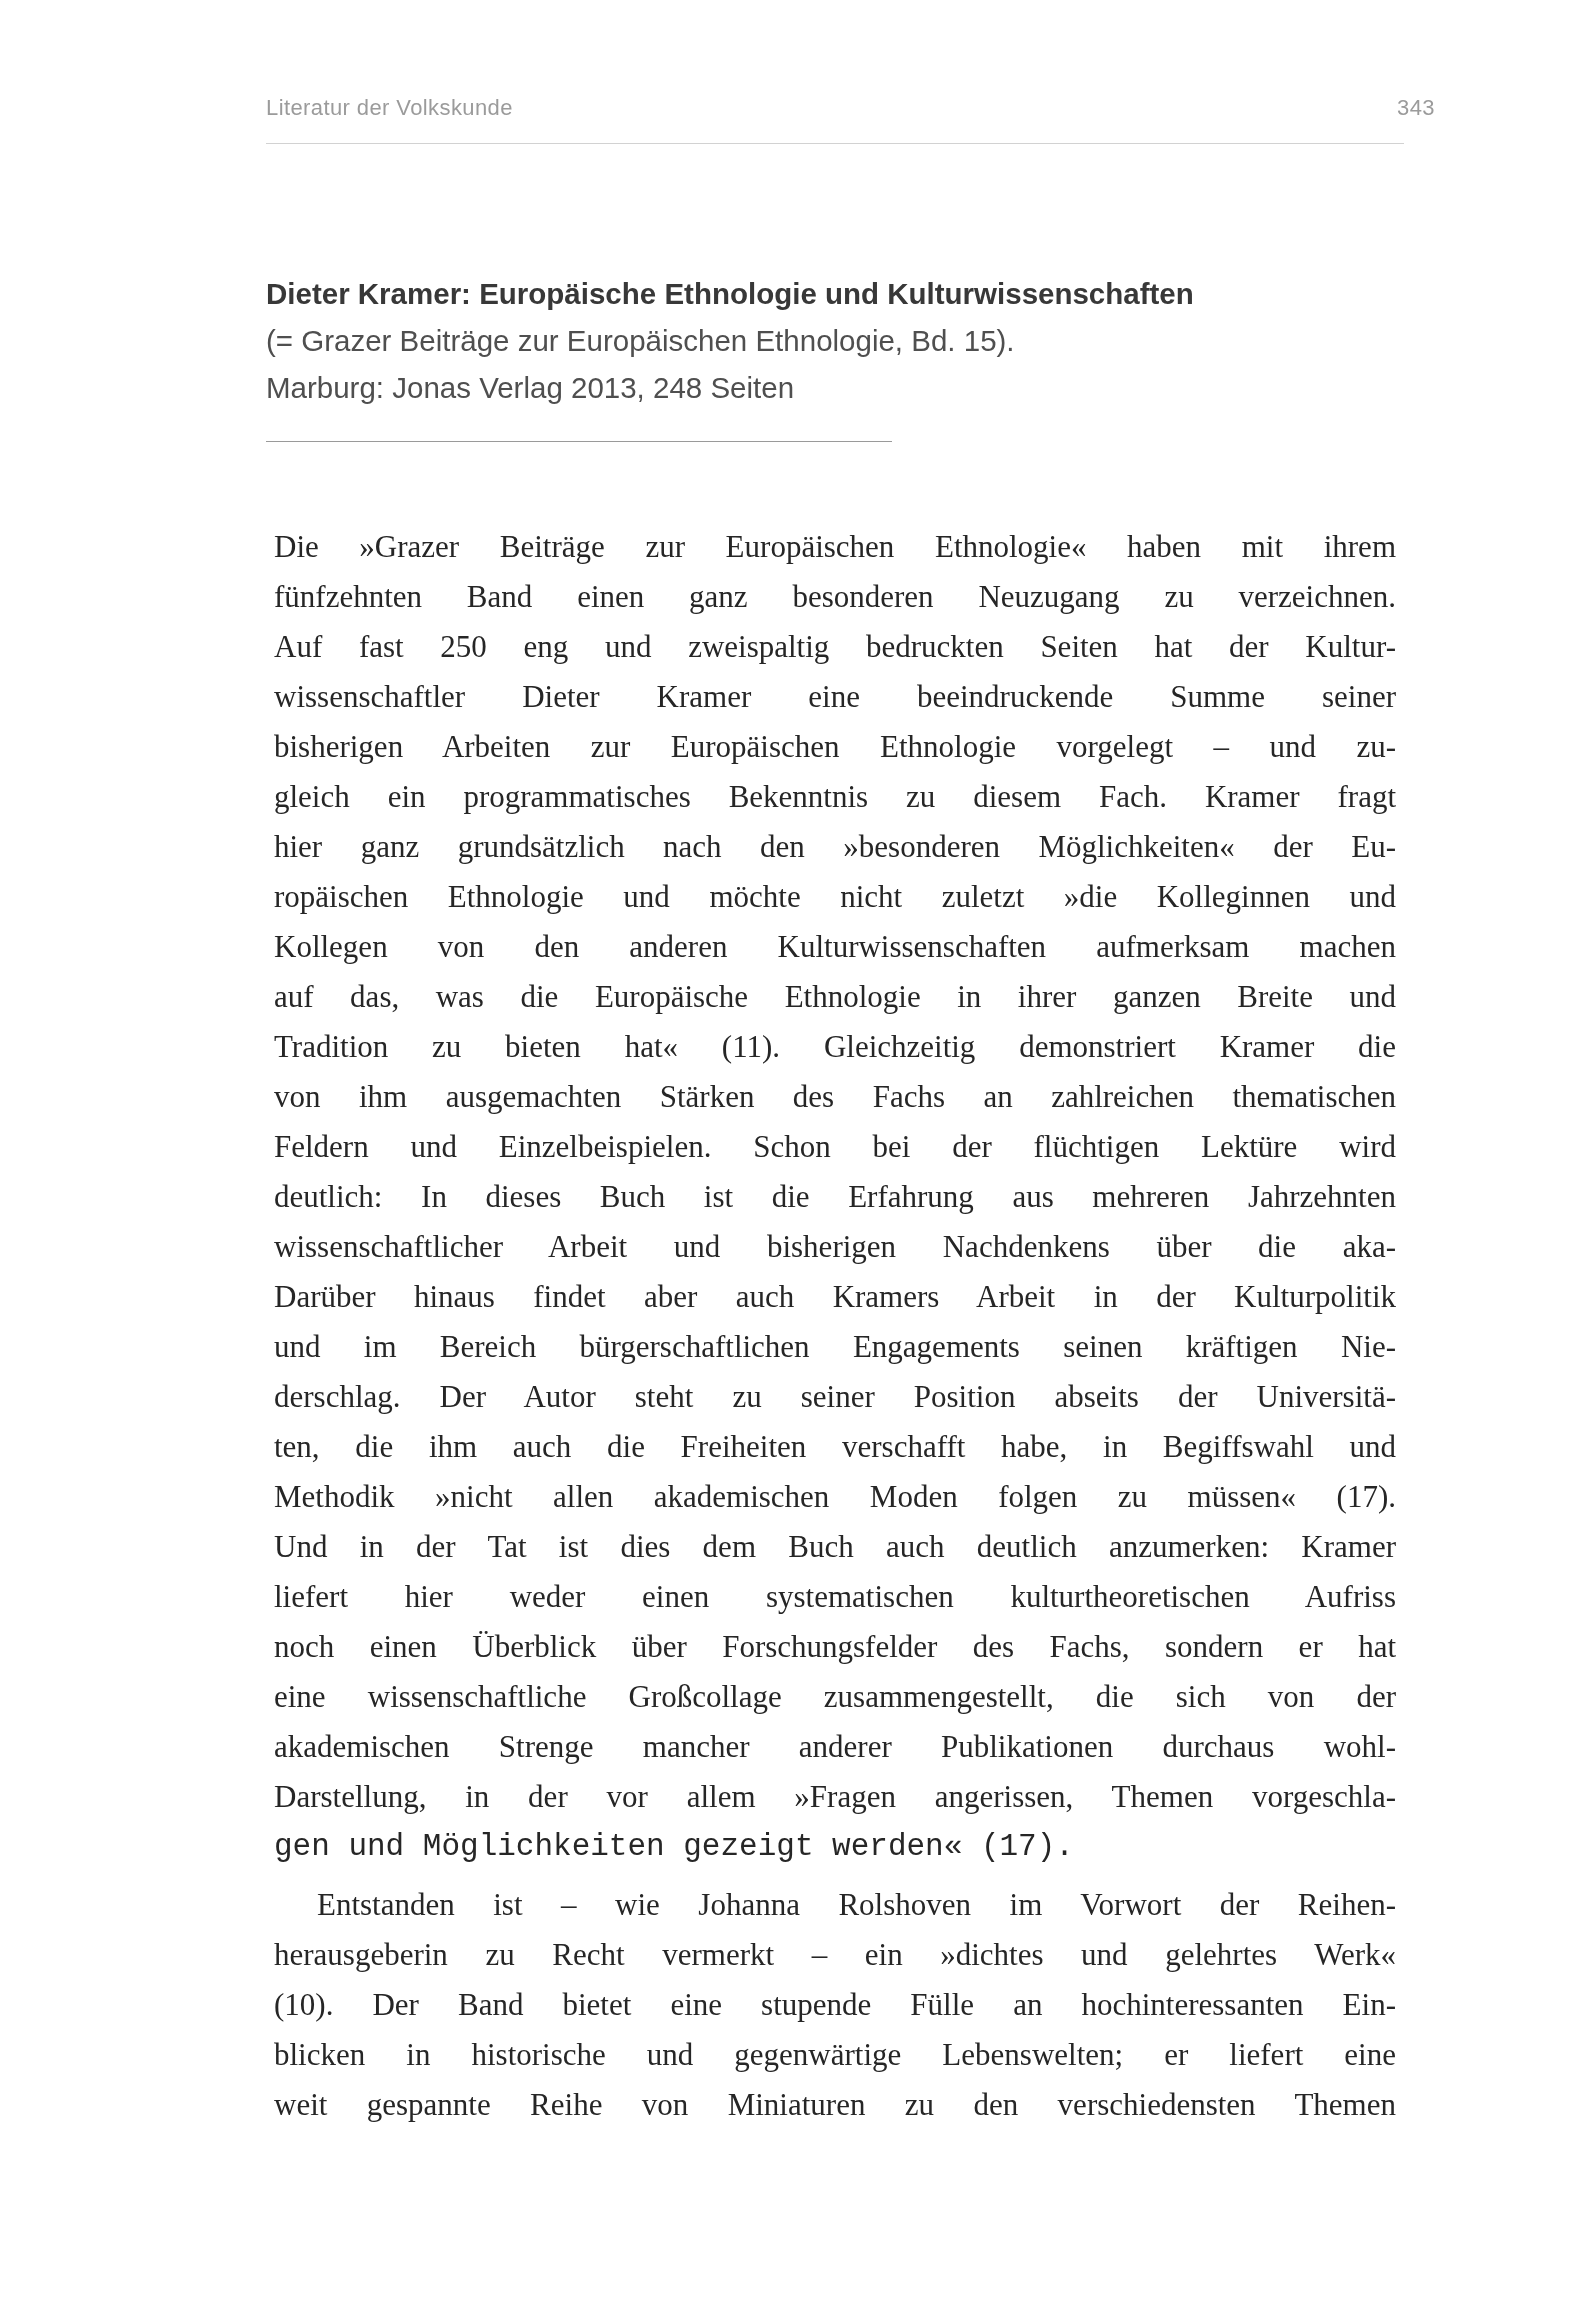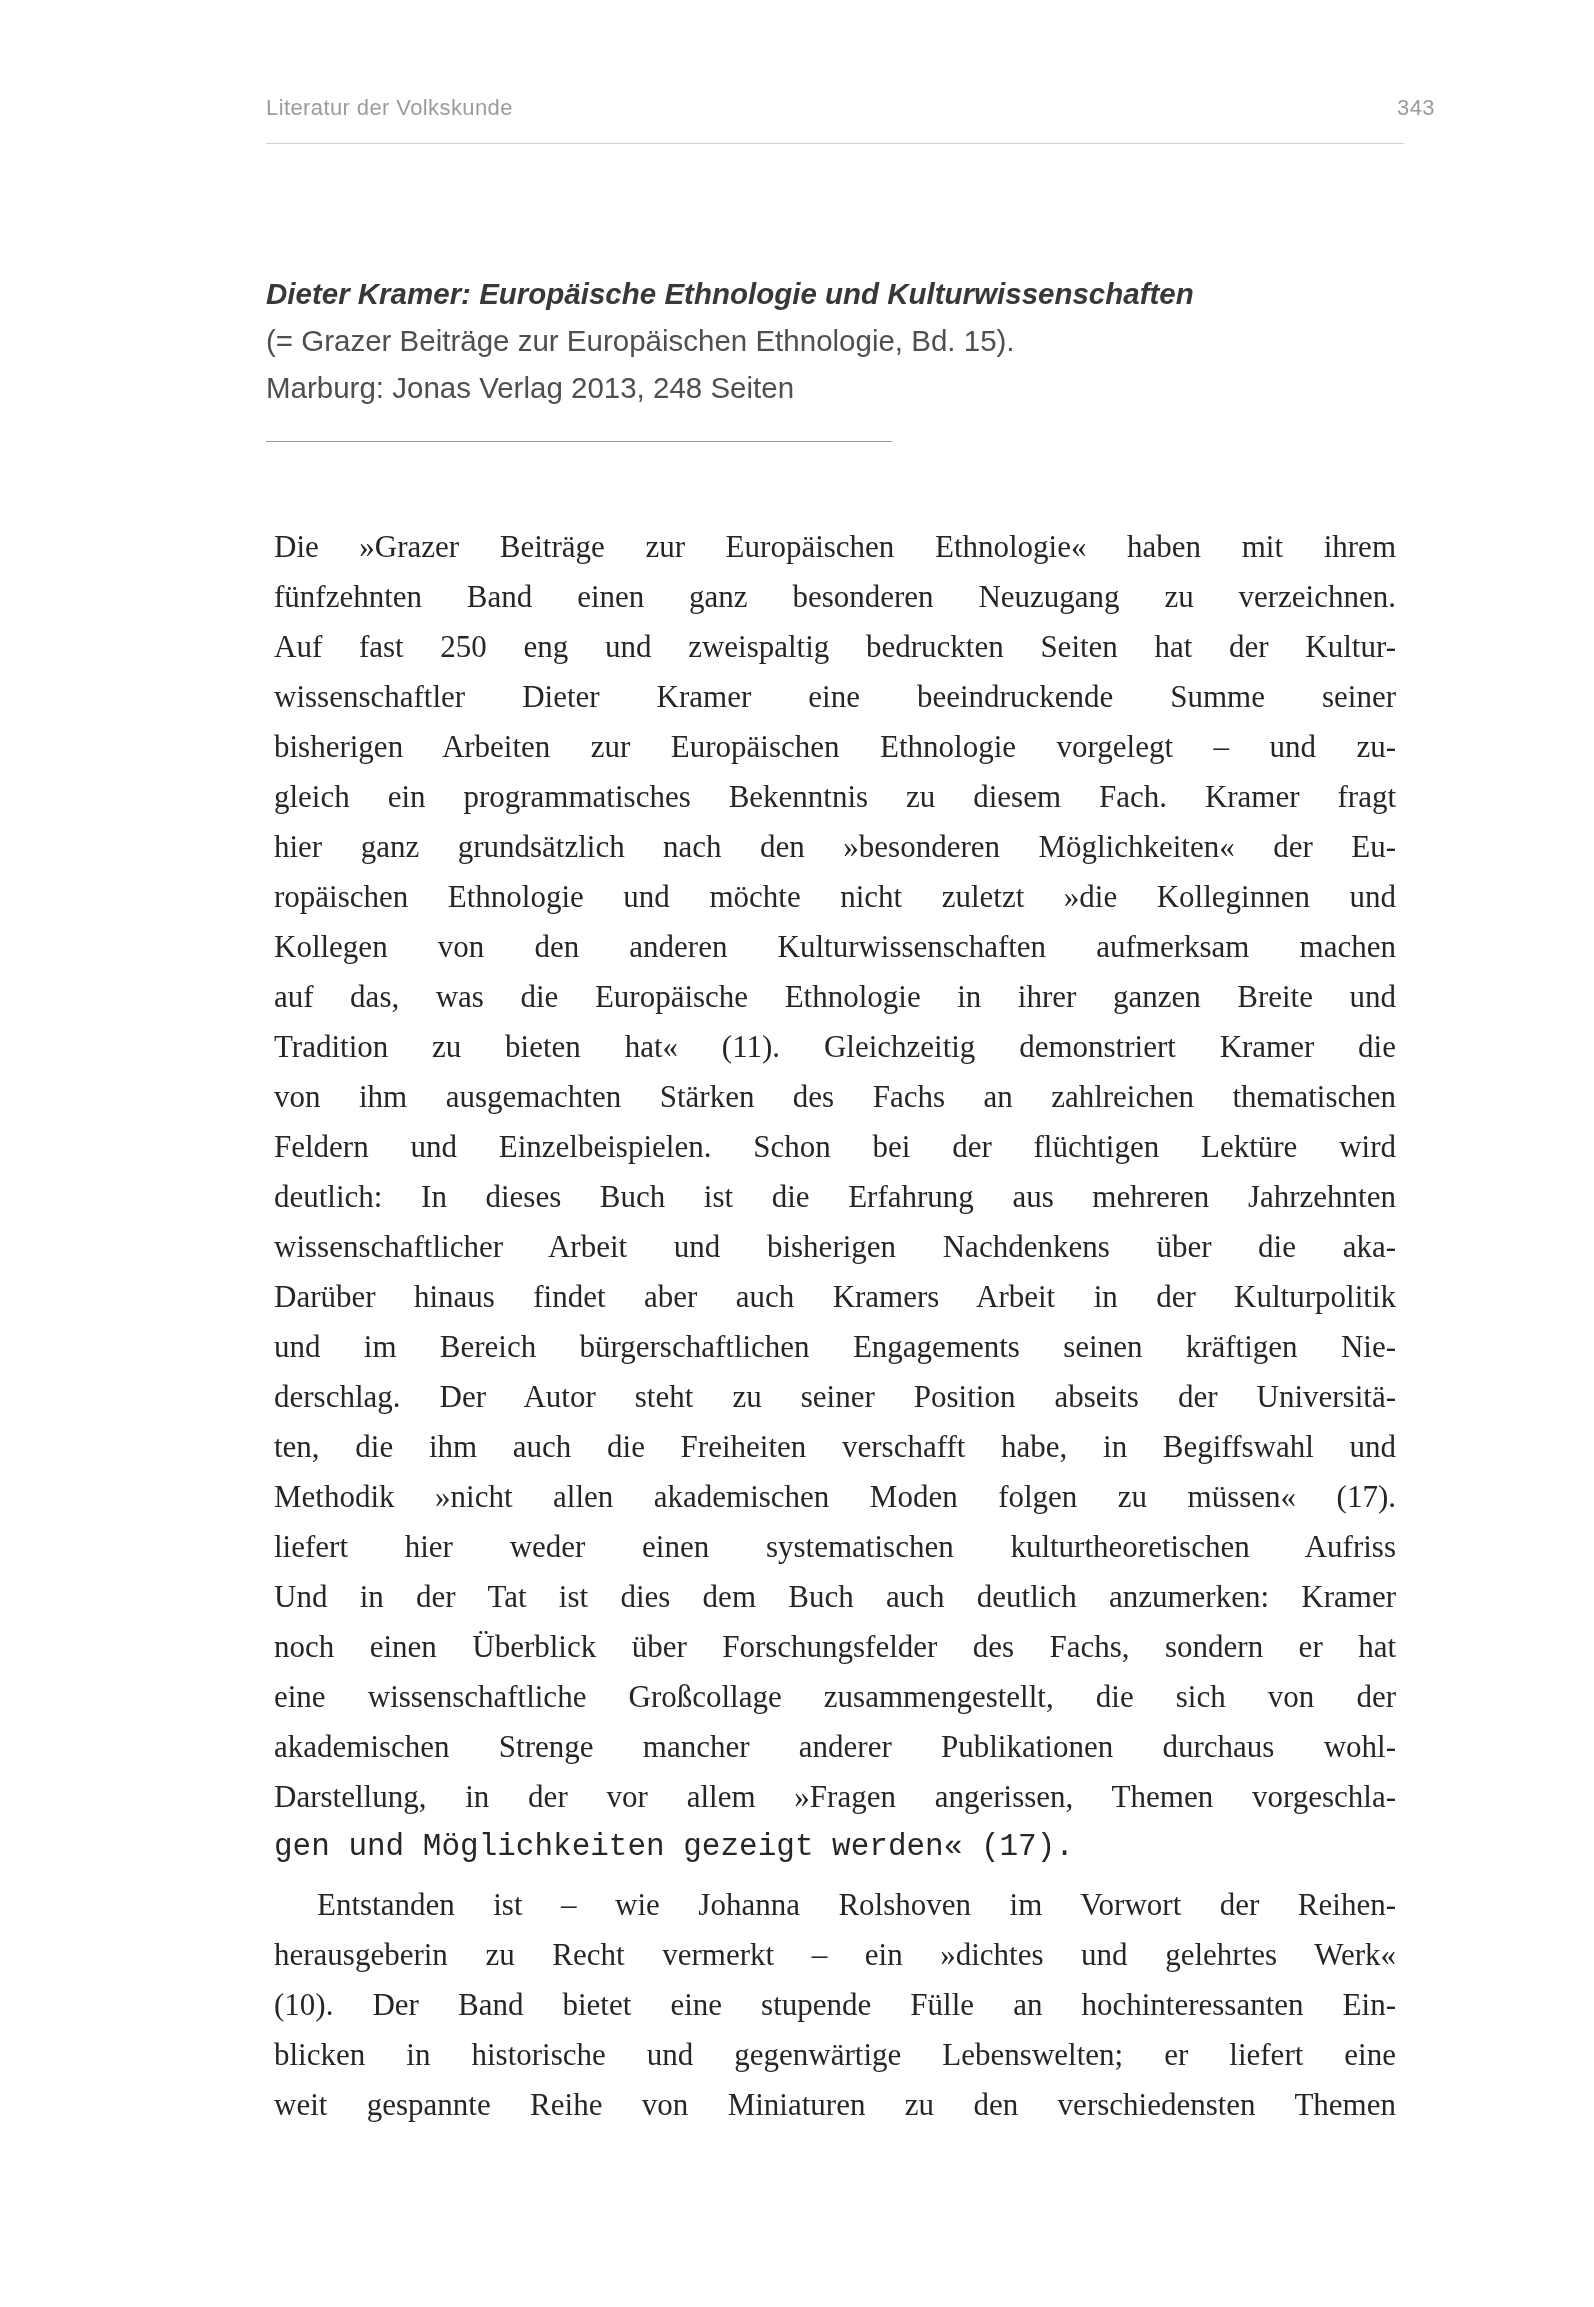--- a/index.html
+++ b/index.html
@@ -38,21 +38,20 @@
     margin: 126px 0 0 266px;
     width: 1138px;
     font-family: "Liberation Sans", sans-serif;
     font-size: 29.5px;
     line-height: 47px;
     color: #4f4f4f;
   }
   .review-heading .title {
     font-weight: 700;
     color: #383838;
-    font-style: italic;
   }
   .heading-rule {
     margin: 30px 0 0 266px;
     width: 626px;
     height: 0;
     border-top: 1.6px solid #9a9a9a;
   }
   
   .review-body {
     margin: 80px 0 0 266px;
@@ -111,22 +110,22 @@
         <div class="line">Tradition zu bieten hat« (11). Gleichzeitig demonstriert Kramer die</div>
         <div class="line">von ihm ausgemachten Stärken des Fachs an zahlreichen thematischen</div>
         <div class="line">Feldern und Einzelbeispielen. Schon bei der flüchtigen Lektüre wird</div>
         <div class="line">deutlich: In dieses Buch ist die Erfahrung aus mehreren Jahrzehnten</div>
         <div class="line">wissenschaftlicher Arbeit und bisherigen Nachdenkens über die aka-</div>
         <div class="line">Darüber hinaus findet aber auch Kramers Arbeit in der Kulturpolitik</div>
         <div class="line">und im Bereich bürgerschaftlichen Engagements seinen kräftigen Nie-</div>
         <div class="line">derschlag. Der Autor steht zu seiner Position abseits der Universitä-</div>
         <div class="line">ten, die ihm auch die Freiheiten verschafft habe, in Begiffswahl und</div>
         <div class="line">Methodik »nicht allen akademischen Moden folgen zu müssen« (17).</div>
+        <div class="line">Und in der Tat ist dies dem Buch auch deutlich anzumerken: Kramer</div>
         <div class="line">liefert hier weder einen systematischen kulturtheoretischen Aufriss</div>
-        <div class="line">Und in der Tat ist dies dem Buch auch deutlich anzumerken: Kramer</div>
         <div class="line">noch einen Überblick über Forschungsfelder des Fachs, sondern er hat</div>
         <div class="line">eine wissenschaftliche Großcollage zusammengestellt, die sich von der</div>
         <div class="line">akademischen Strenge mancher anderer Publikationen durchaus wohl-</div>
         <div class="line">Darstellung, in der vor allem »Fragen angerissen, Themen vorgeschla-</div>
         <div class="line para-end">gen und Möglichkeiten gezeigt werden« (17).</div>
       </div>
       <div class="paragraph">
         <div class="line indent">Entstanden ist – wie Johanna Rolshoven im Vorwort der Reihen-</div>
         <div class="line">herausgeberin zu Recht vermerkt – ein »dichtes und gelehrtes Werk«</div>
         <div class="line">(10). Der Band bietet eine stupende Fülle an hochinteressanten Ein-</div>

